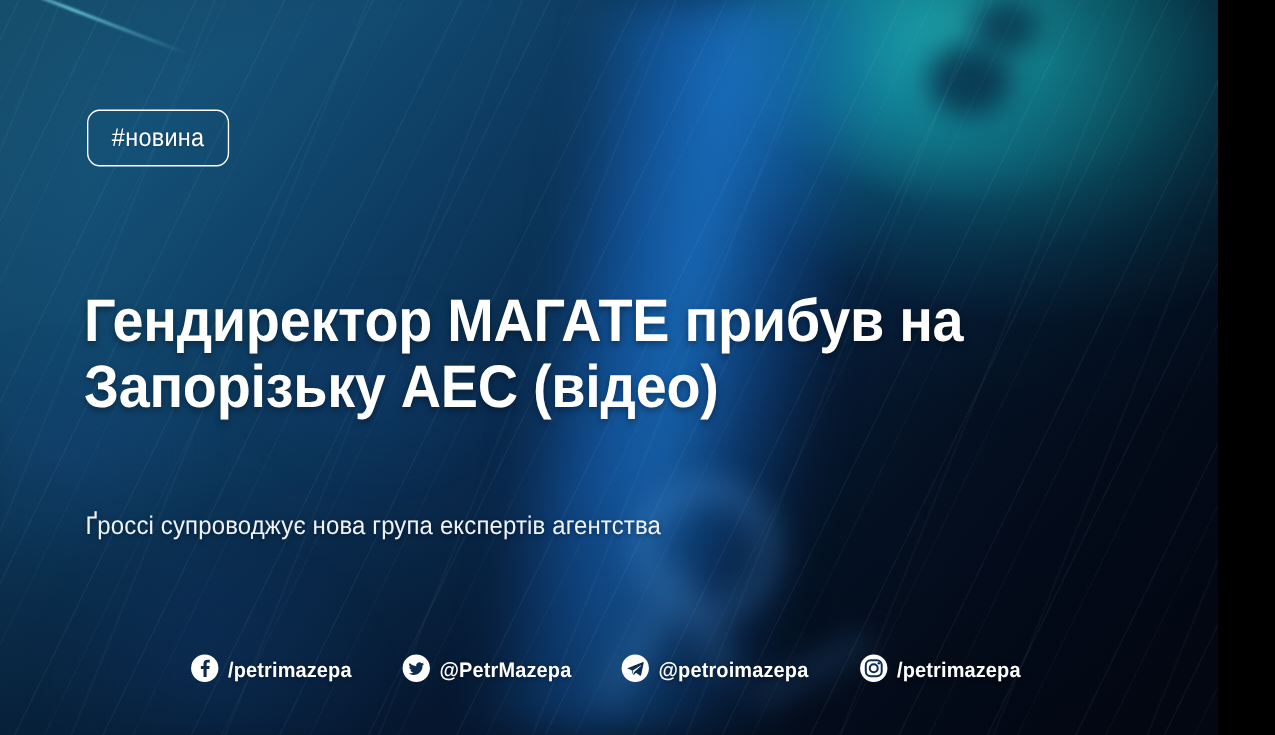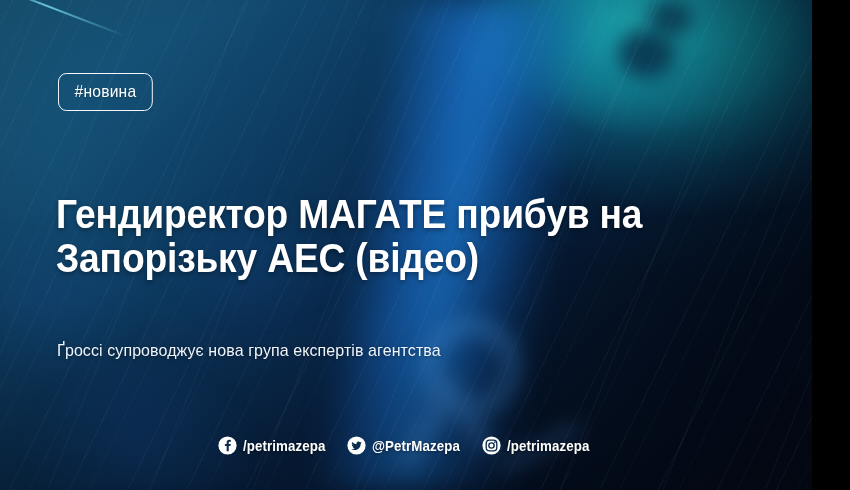--- a/index.html
+++ b/index.html
@@ -243,21 +243,21 @@
   }
 
   .social-row {
     position: absolute;
     left: 0;
     right: 0;
     top: 436px;
     display: flex;
     align-items: center;
     justify-content: center;
-    gap: 17px;
+    gap: 29px;
   }
   .social-item {
     display: flex;
     align-items: center;
     gap: 6px;
   }
   .social-icon {
     width: 19px;
     height: 19px;
     display: block;
@@ -319,20 +319,27 @@
       </div>
 
       <div class="social-item">
         <svg class="social-icon" viewBox="0 0 24 24">
           <circle cx="12" cy="12" r="11.5" fill="#ffffff"></circle>
           <path d="M18.6 8.3c-.48.21-1 .36-1.54.42a2.7 2.7 0 0 0 1.18-1.49c-.52.31-1.1.53-1.71.65a2.68 2.68 0 0 0-4.57 2.45 7.62 7.62 0 0 1-5.53-2.81 2.69 2.69 0 0 0 .83 3.58 2.65 2.65 0 0 1-1.21-.33v.03a2.69 2.69 0 0 0 2.15 2.63c-.39.11-.8.13-1.2.05a2.69 2.69 0 0 0 2.5 1.87 5.38 5.38 0 0 1-3.97 1.11 7.59 7.59 0 0 0 4.12 1.21c4.95 0 7.65-4.1 7.65-7.65l-.01-.35c.53-.38.98-.85 1.34-1.39z" fill="#0e2c4c"></path>
         </svg>
         <span class="social-handle">@PetrMazepa</span>
       </div>
 
+      <div class="social-item">
+        <svg class="social-icon" viewBox="0 0 24 24">
+          <circle cx="12" cy="12" r="11.5" fill="#ffffff"></circle>
+          <path d="M18.1 7.05 5.9 11.76c-.62.25-.61.6-.11.75l3.05.95 1.18 3.6c.14.39.07.54.48.54.32 0 .46-.14.64-.31l1.52-1.48 3.17 2.34c.58.32 1 .16 1.15-.54l2.08-9.79c.21-.86-.33-1.25-.96-.97zM9.7 14.02l6.86-4.33c.34-.2.65-.1.4.13l-5.88 5.3-.23 2.44z" fill="#0e2c4c"></path>
+        </svg>
+        <span class="social-handle">@petroimazepa</span>
+      </div>
 
       <div class="social-item">
         <svg class="social-icon" viewBox="0 0 24 24">
           <circle cx="12" cy="12" r="11.5" fill="#ffffff"></circle>
           <rect x="5.3" y="5.3" width="13.4" height="13.4" rx="4.1" ry="4.1" fill="none" stroke="#0e2c4c" stroke-width="1.7"></rect>
           <circle cx="12" cy="12" r="3.35" fill="none" stroke="#0e2c4c" stroke-width="1.7"></circle>
           <circle cx="16.25" cy="7.75" r="1.05" fill="#0e2c4c"></circle>
         </svg>
         <span class="social-handle">/petrimazepa</span>
       </div>

